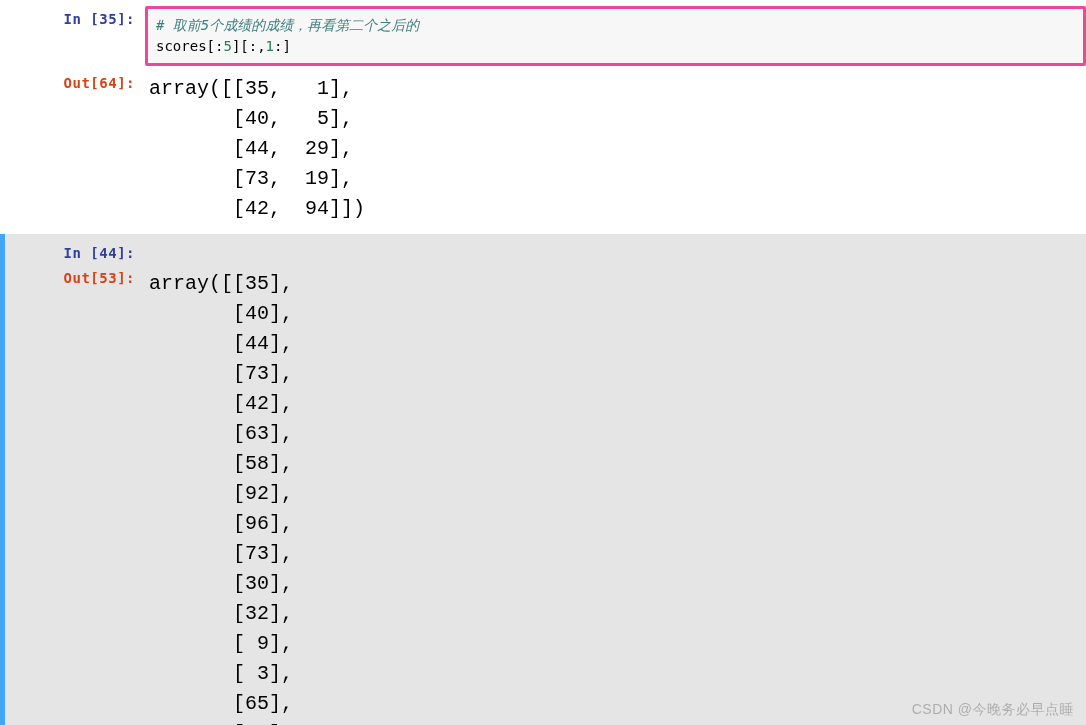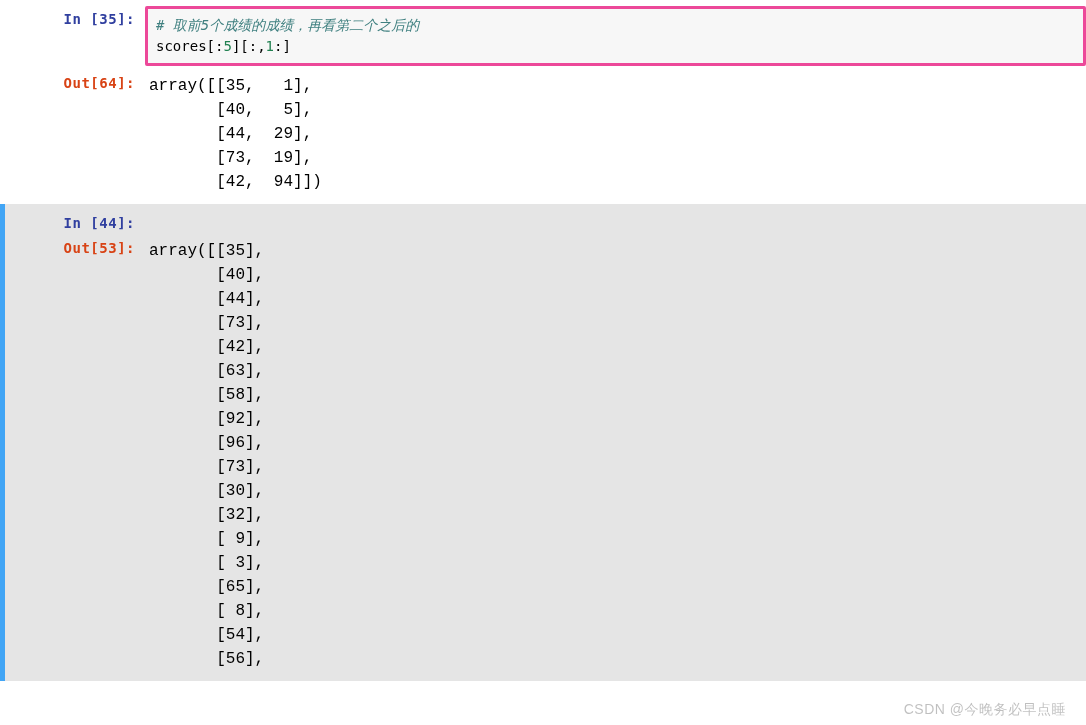--- a/index.html
+++ b/index.html
@@ -39,38 +39,38 @@
     font-family: "SimSun", Menlo, Consolas, monospace;
     font-size: 14px;
     line-height: 1.5;
     white-space: pre;
     overflow: hidden;
   }
   .output-box {
     flex: 1;
     padding: 4px 8px 4px 4px;
     font-family: Menlo, Consolas, "Courier New", monospace;
-    font-size: 16px;
+    font-size: 20px;
     line-height: 1.5;
     white-space: pre;
     color: #000;
   }
   .block { padding: 4px 0; }
   .block-selected {
     border-left: 5px solid #42A5F5;
     background: #e5e5e5;
   }
   .block-plain {
     border-left: 5px solid transparent;
   }
   .c-comment { color: #408080; font-style: italic; }
   .c-num { color: #208050; }
   .watermark {
     position: fixed;
-    right: 20px;
+    right: 12px;
     bottom: 6px;
     color: rgba(0,0,0,0.25);
     font-family: "Microsoft YaHei", sans-serif;
     font-size: 14px;
     letter-spacing: 0.5px;
   }
 </style>
 </head>
 <body>
 

